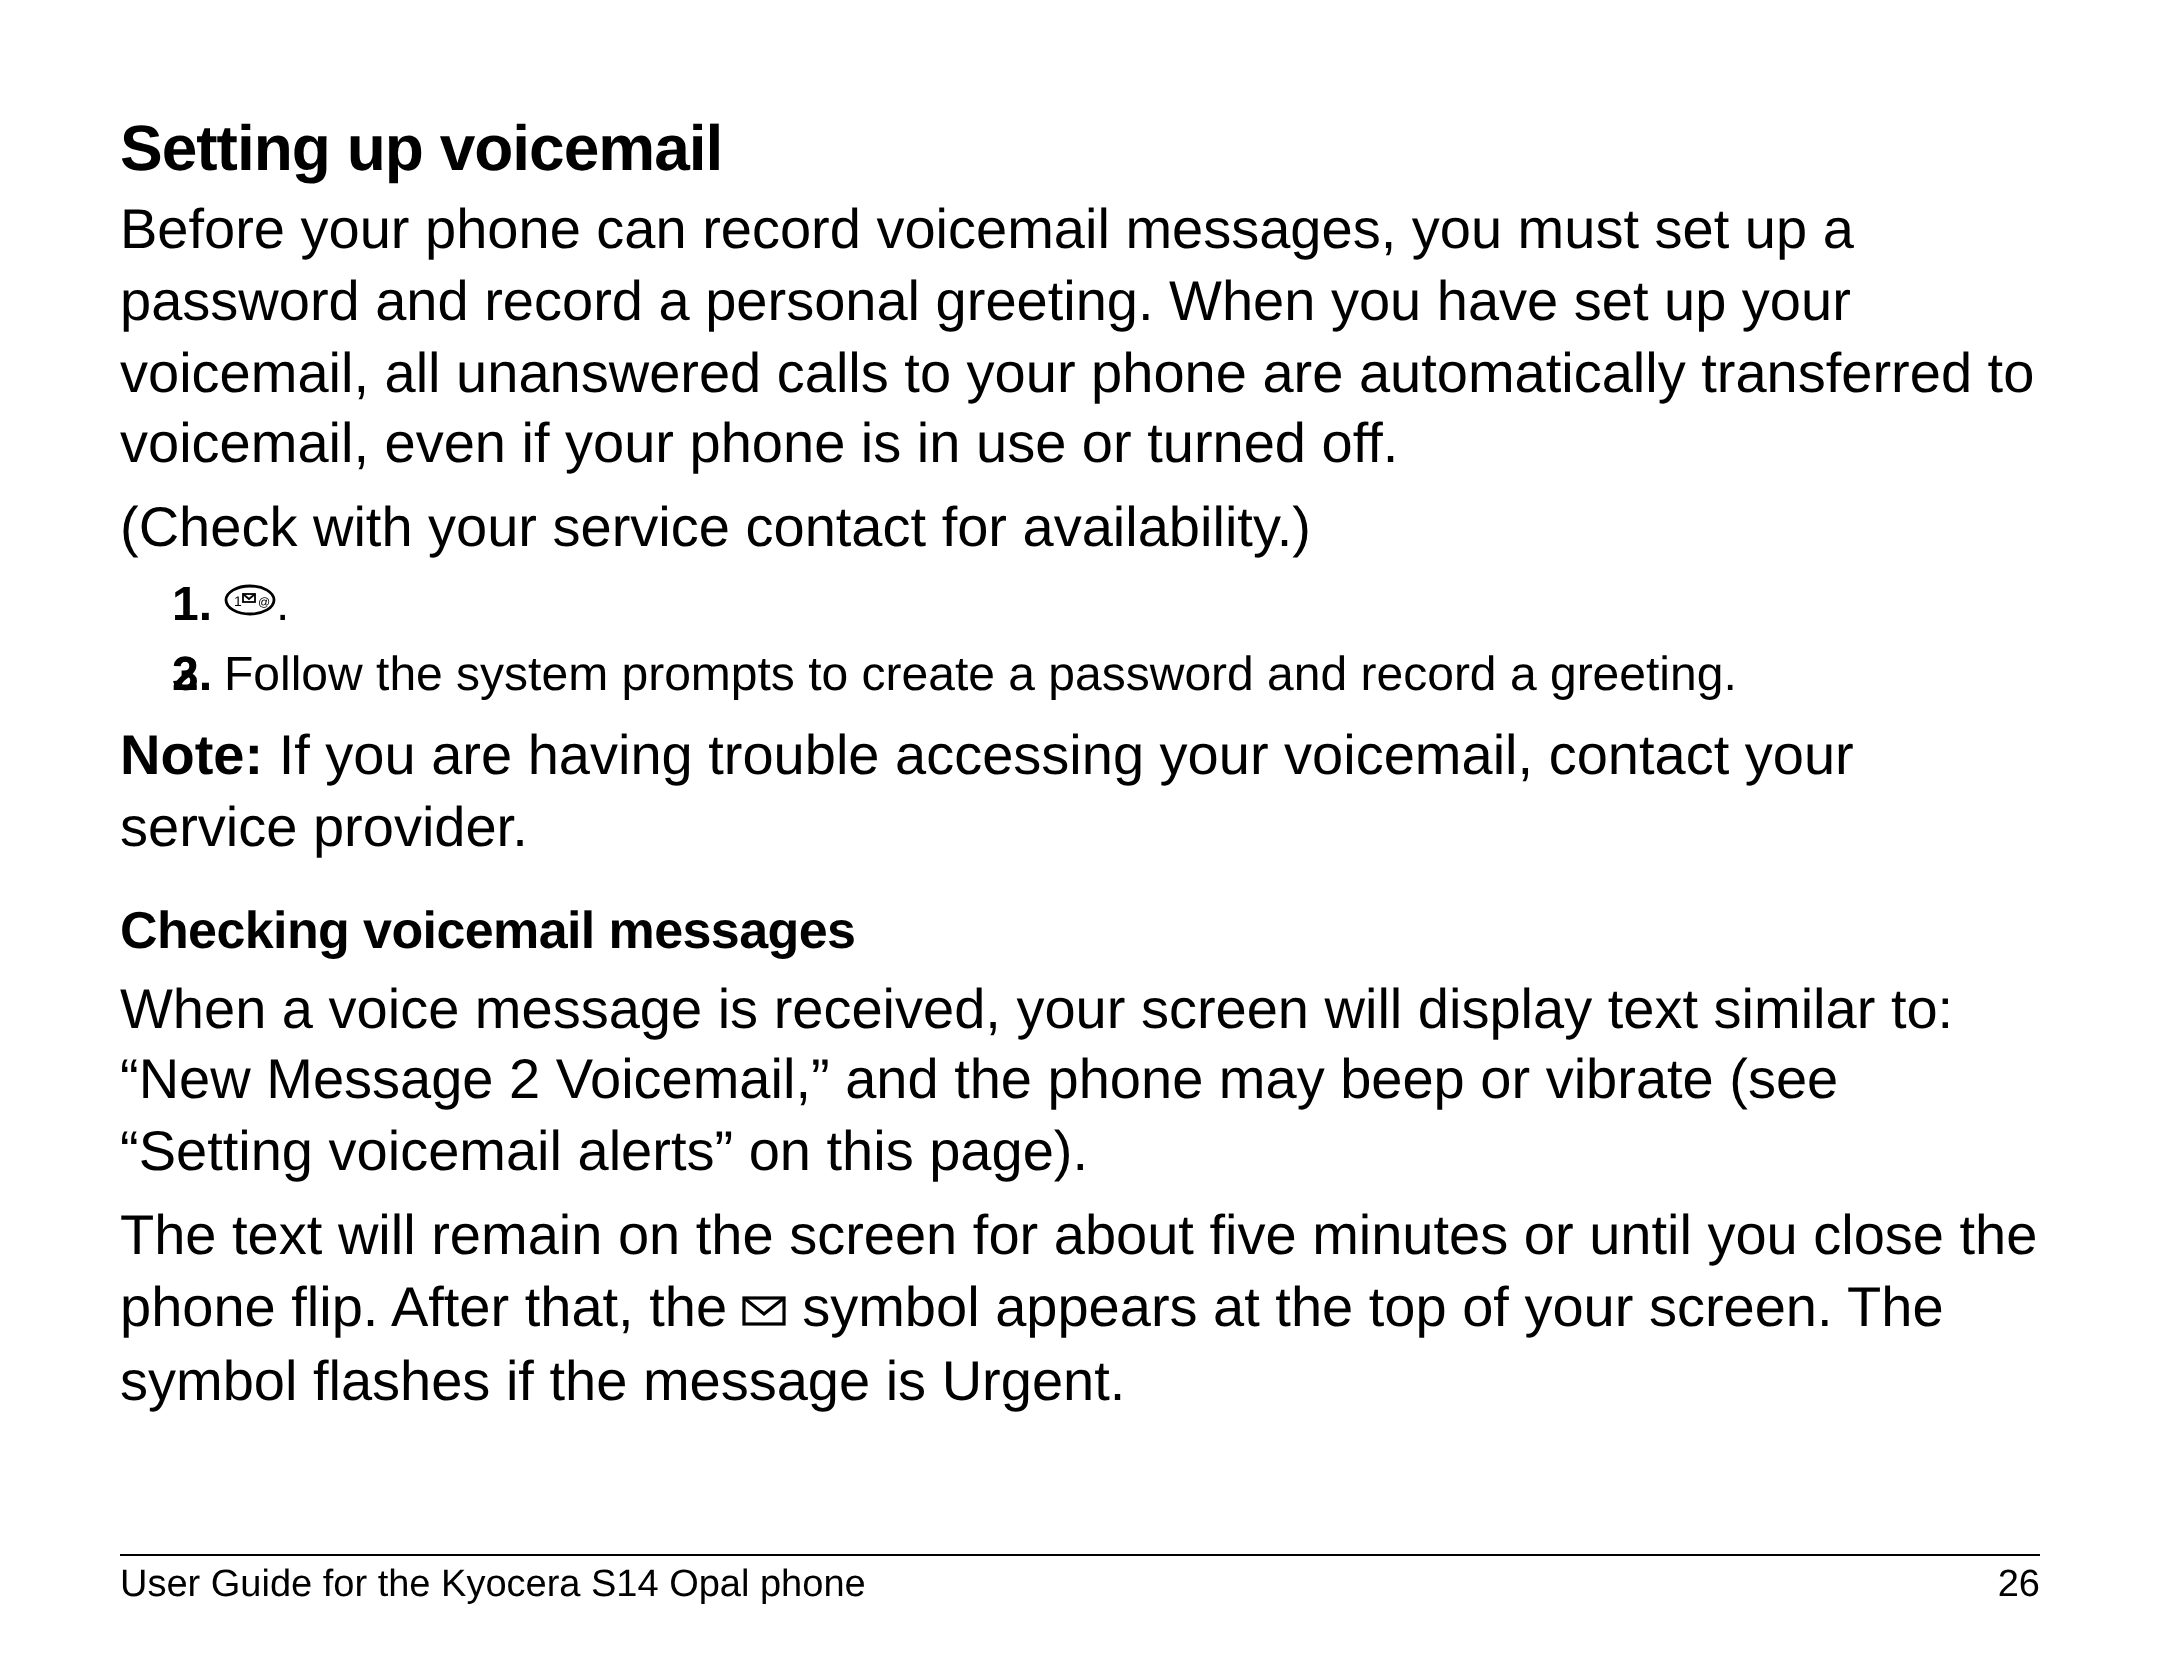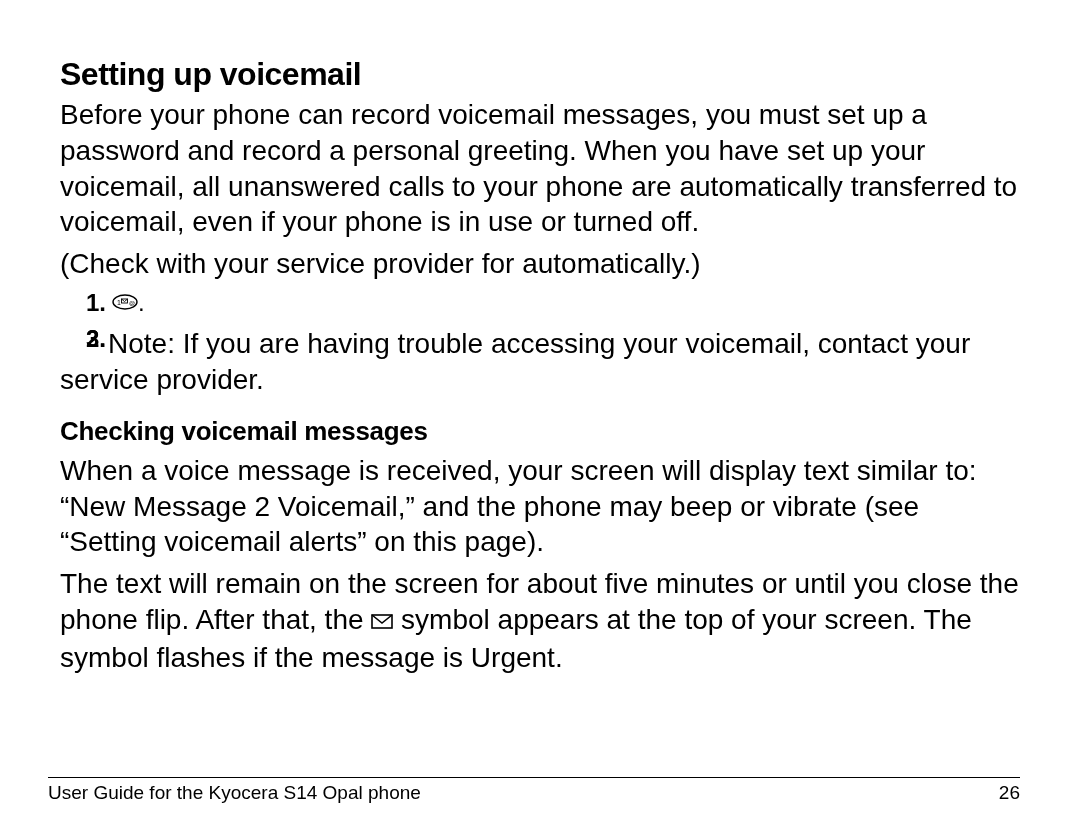--- a/index.html
+++ b/index.html
@@ -45,67 +45,67 @@
       position: absolute;
       left: 0;
     }
     .inline-icon {
       display: inline-block;
       vertical-align: middle;
       position: relative;
       top: -2px;
     }
     .note-label {
-      font-weight: normal;
-      margin-left: 48px;
+      font-weight: bold;
     }
     .heading-2 {
       font-size: 26px;
       font-weight: bold;
       margin-top: 18px;
       margin-bottom: 6px;
       letter-spacing: -0.3px;
     }
     .footer {
       position: absolute;
       bottom: 30px;
-      left: 48px;
+      left: 60px;
       right: 60px;
       border-top: 1px solid #000;
       padding-top: 4px;
       display: flex;
       justify-content: space-between;
       font-size: 19px;
     }
   </style>
 </head>
 <body>
 
 <h1 class="heading-1">Setting up voicemail</h1>
 
 <p class="para">Before your phone can record voicemail messages, you must set up a password and record a personal greeting. When you have set up your voicemail, all unanswered calls to your phone are automatically transferred to voicemail, even if your phone is in use or turned off.</p>
 
-<p class="para">(Check with your service provider for automatically.)</p>
+<p class="para">(Check with your service contact for availability.)</p>
 
 <ol class="list">
   <li class="list-item">
     <span class="list-num">1.</span>
     <span class="inline-icon"><svg width="26" height="16" viewBox="0 0 26 16">
           <ellipse cx="13" cy="8" rx="12" ry="7" fill="none" stroke="#000" stroke-width="1.4"></ellipse>
           <text x="5" y="11" font-size="7" font-family="Arial" fill="#000">1</text>
           <rect x="9.5" y="5" width="6" height="4" fill="none" stroke="#000" stroke-width="0.9"></rect>
           <path d="M9.5 5 L12.5 7.5 L15.5 5" fill="none" stroke="#000" stroke-width="0.9"></path>
           <text x="17" y="11" font-size="6" font-family="Arial" fill="#000">@</text>
         </svg></span><span>.</span>
   </li>
   <li class="list-item">
     <span class="list-num">2.</span>
   </li>
   <li class="list-item">
     <span class="list-num">3.</span>
+    <span>Follow the system prompts to create a password and record a greeting.</span>
   </li>
 </ol>
 
 <p class="para">
   <span class="note-label">Note:</span><span> If you are having trouble accessing your voicemail, contact your service provider.</span>
 </p>
 
 <h2 class="heading-2">Checking voicemail messages</h2>
 
 <p class="para">When a voice message is received, your screen will display text similar to: “New Message 2 Voicemail,” and the phone may beep or vibrate (see “Setting voicemail alerts” on this page).</p>

